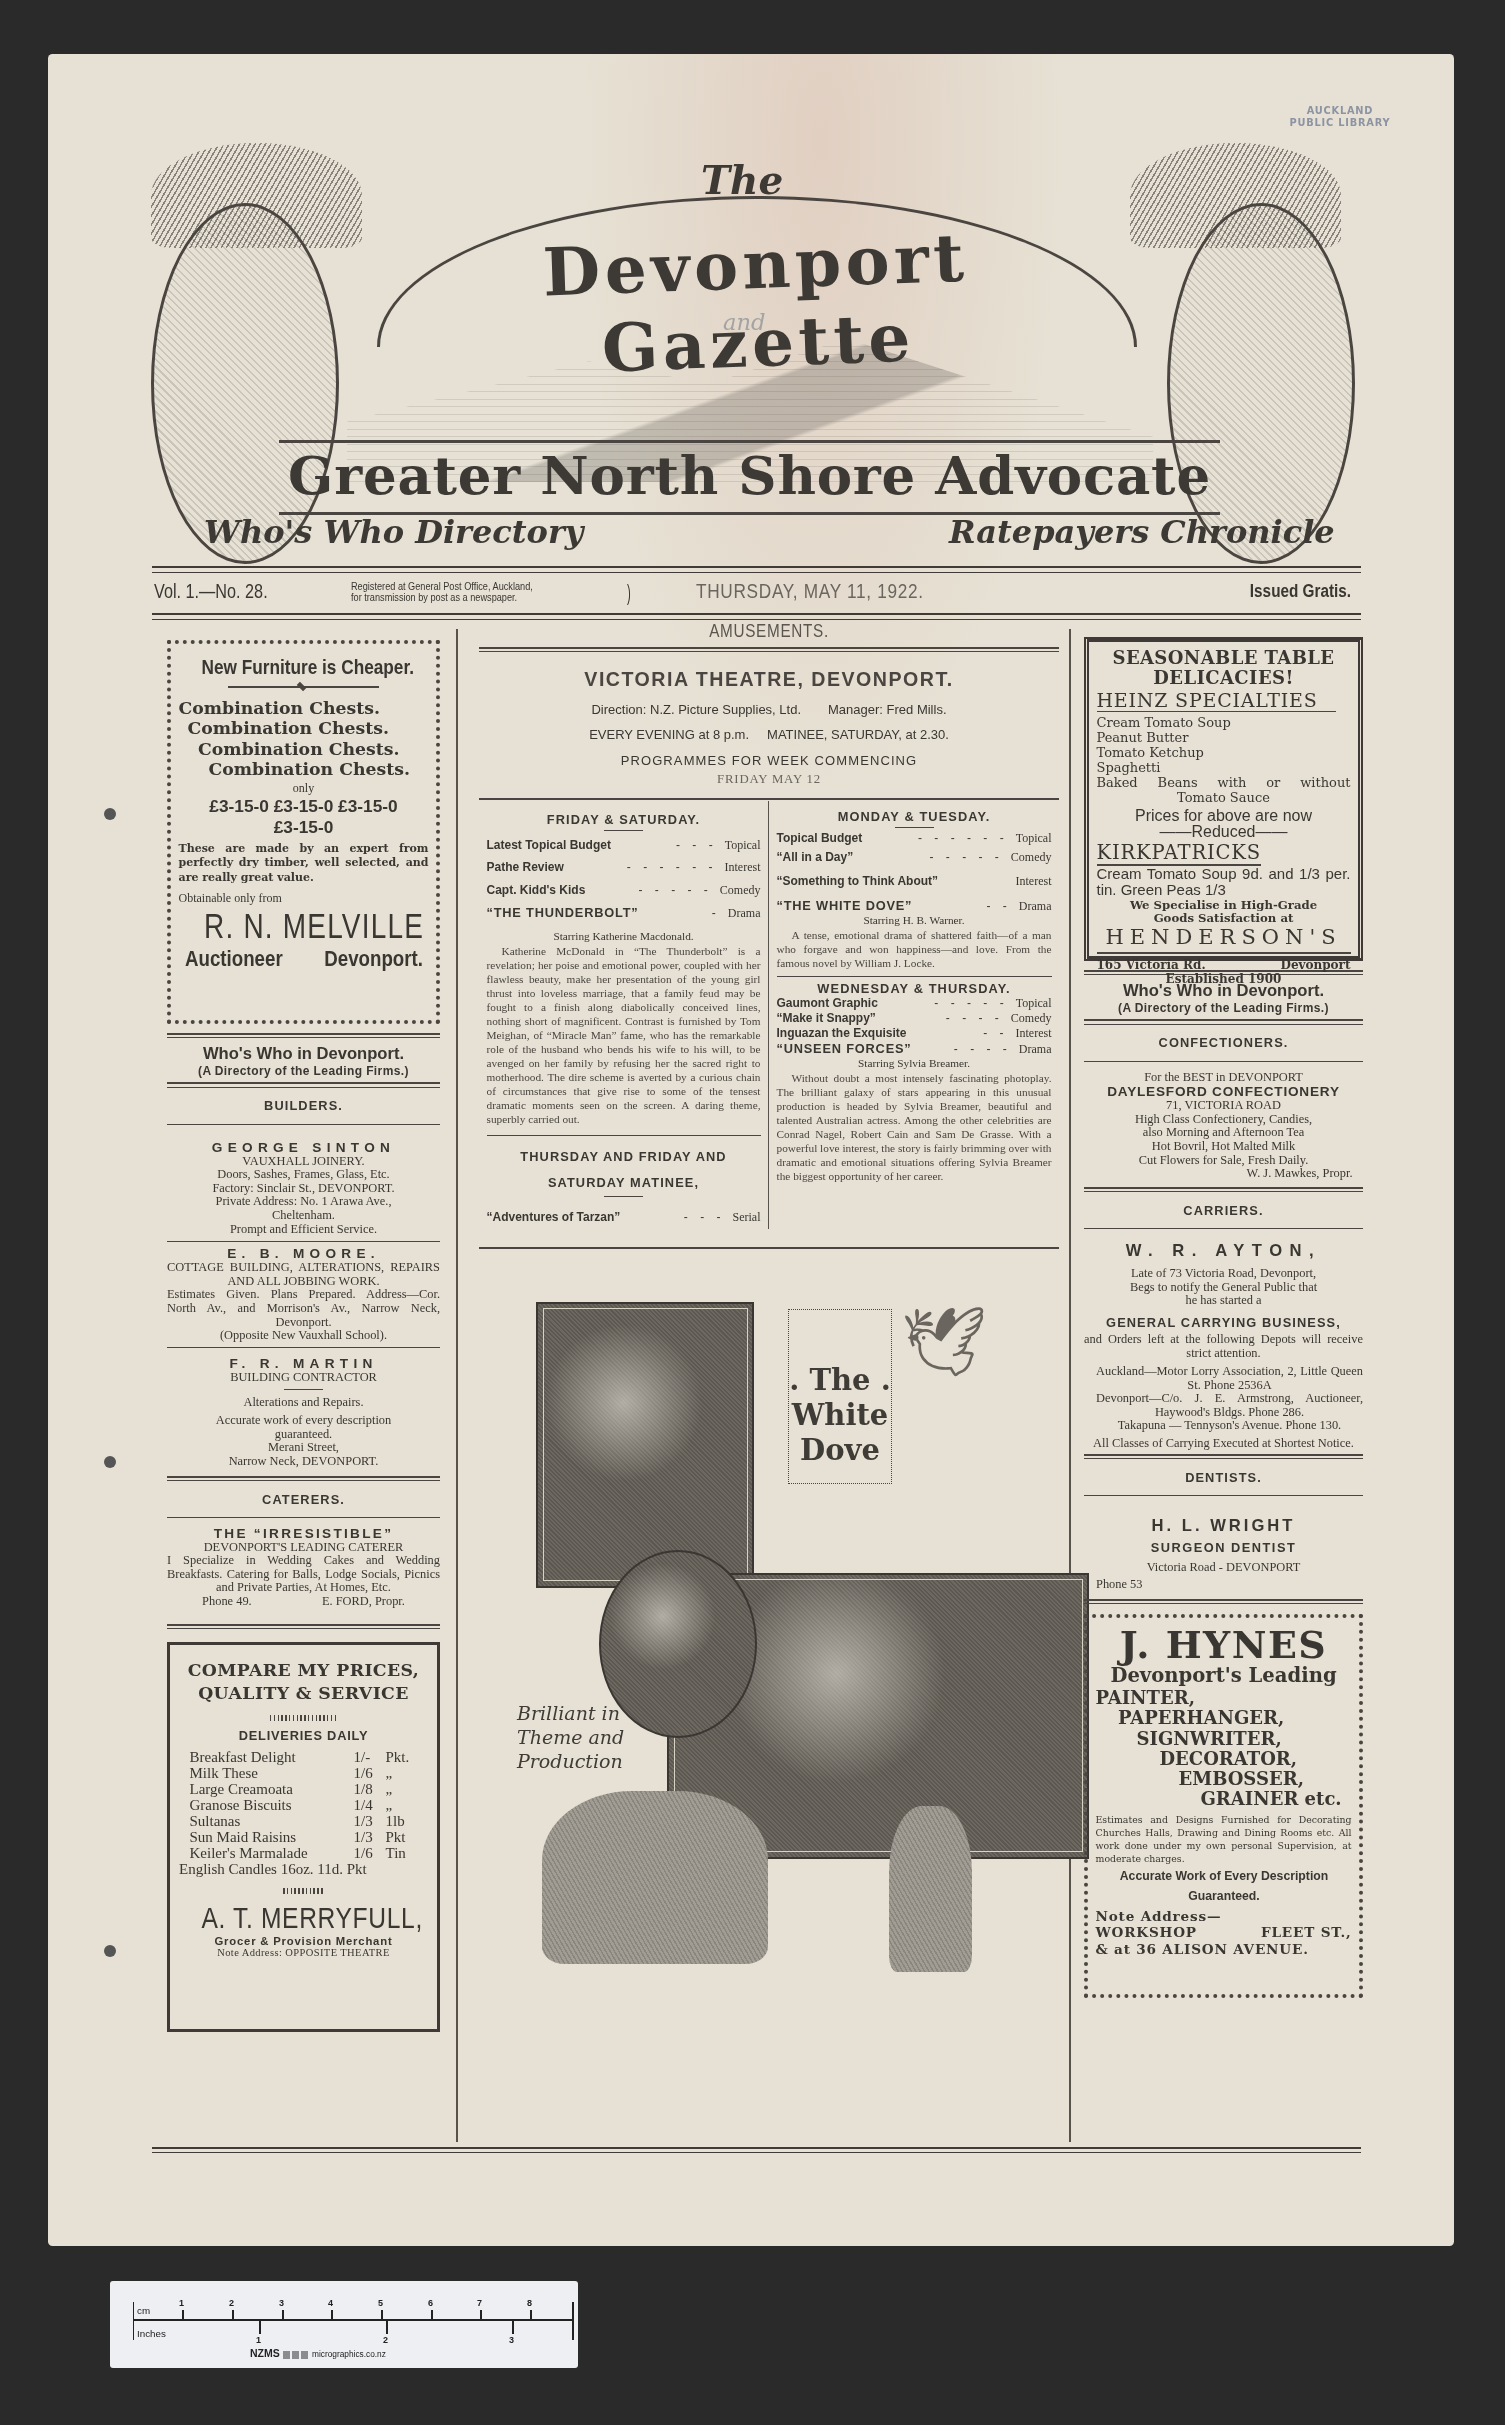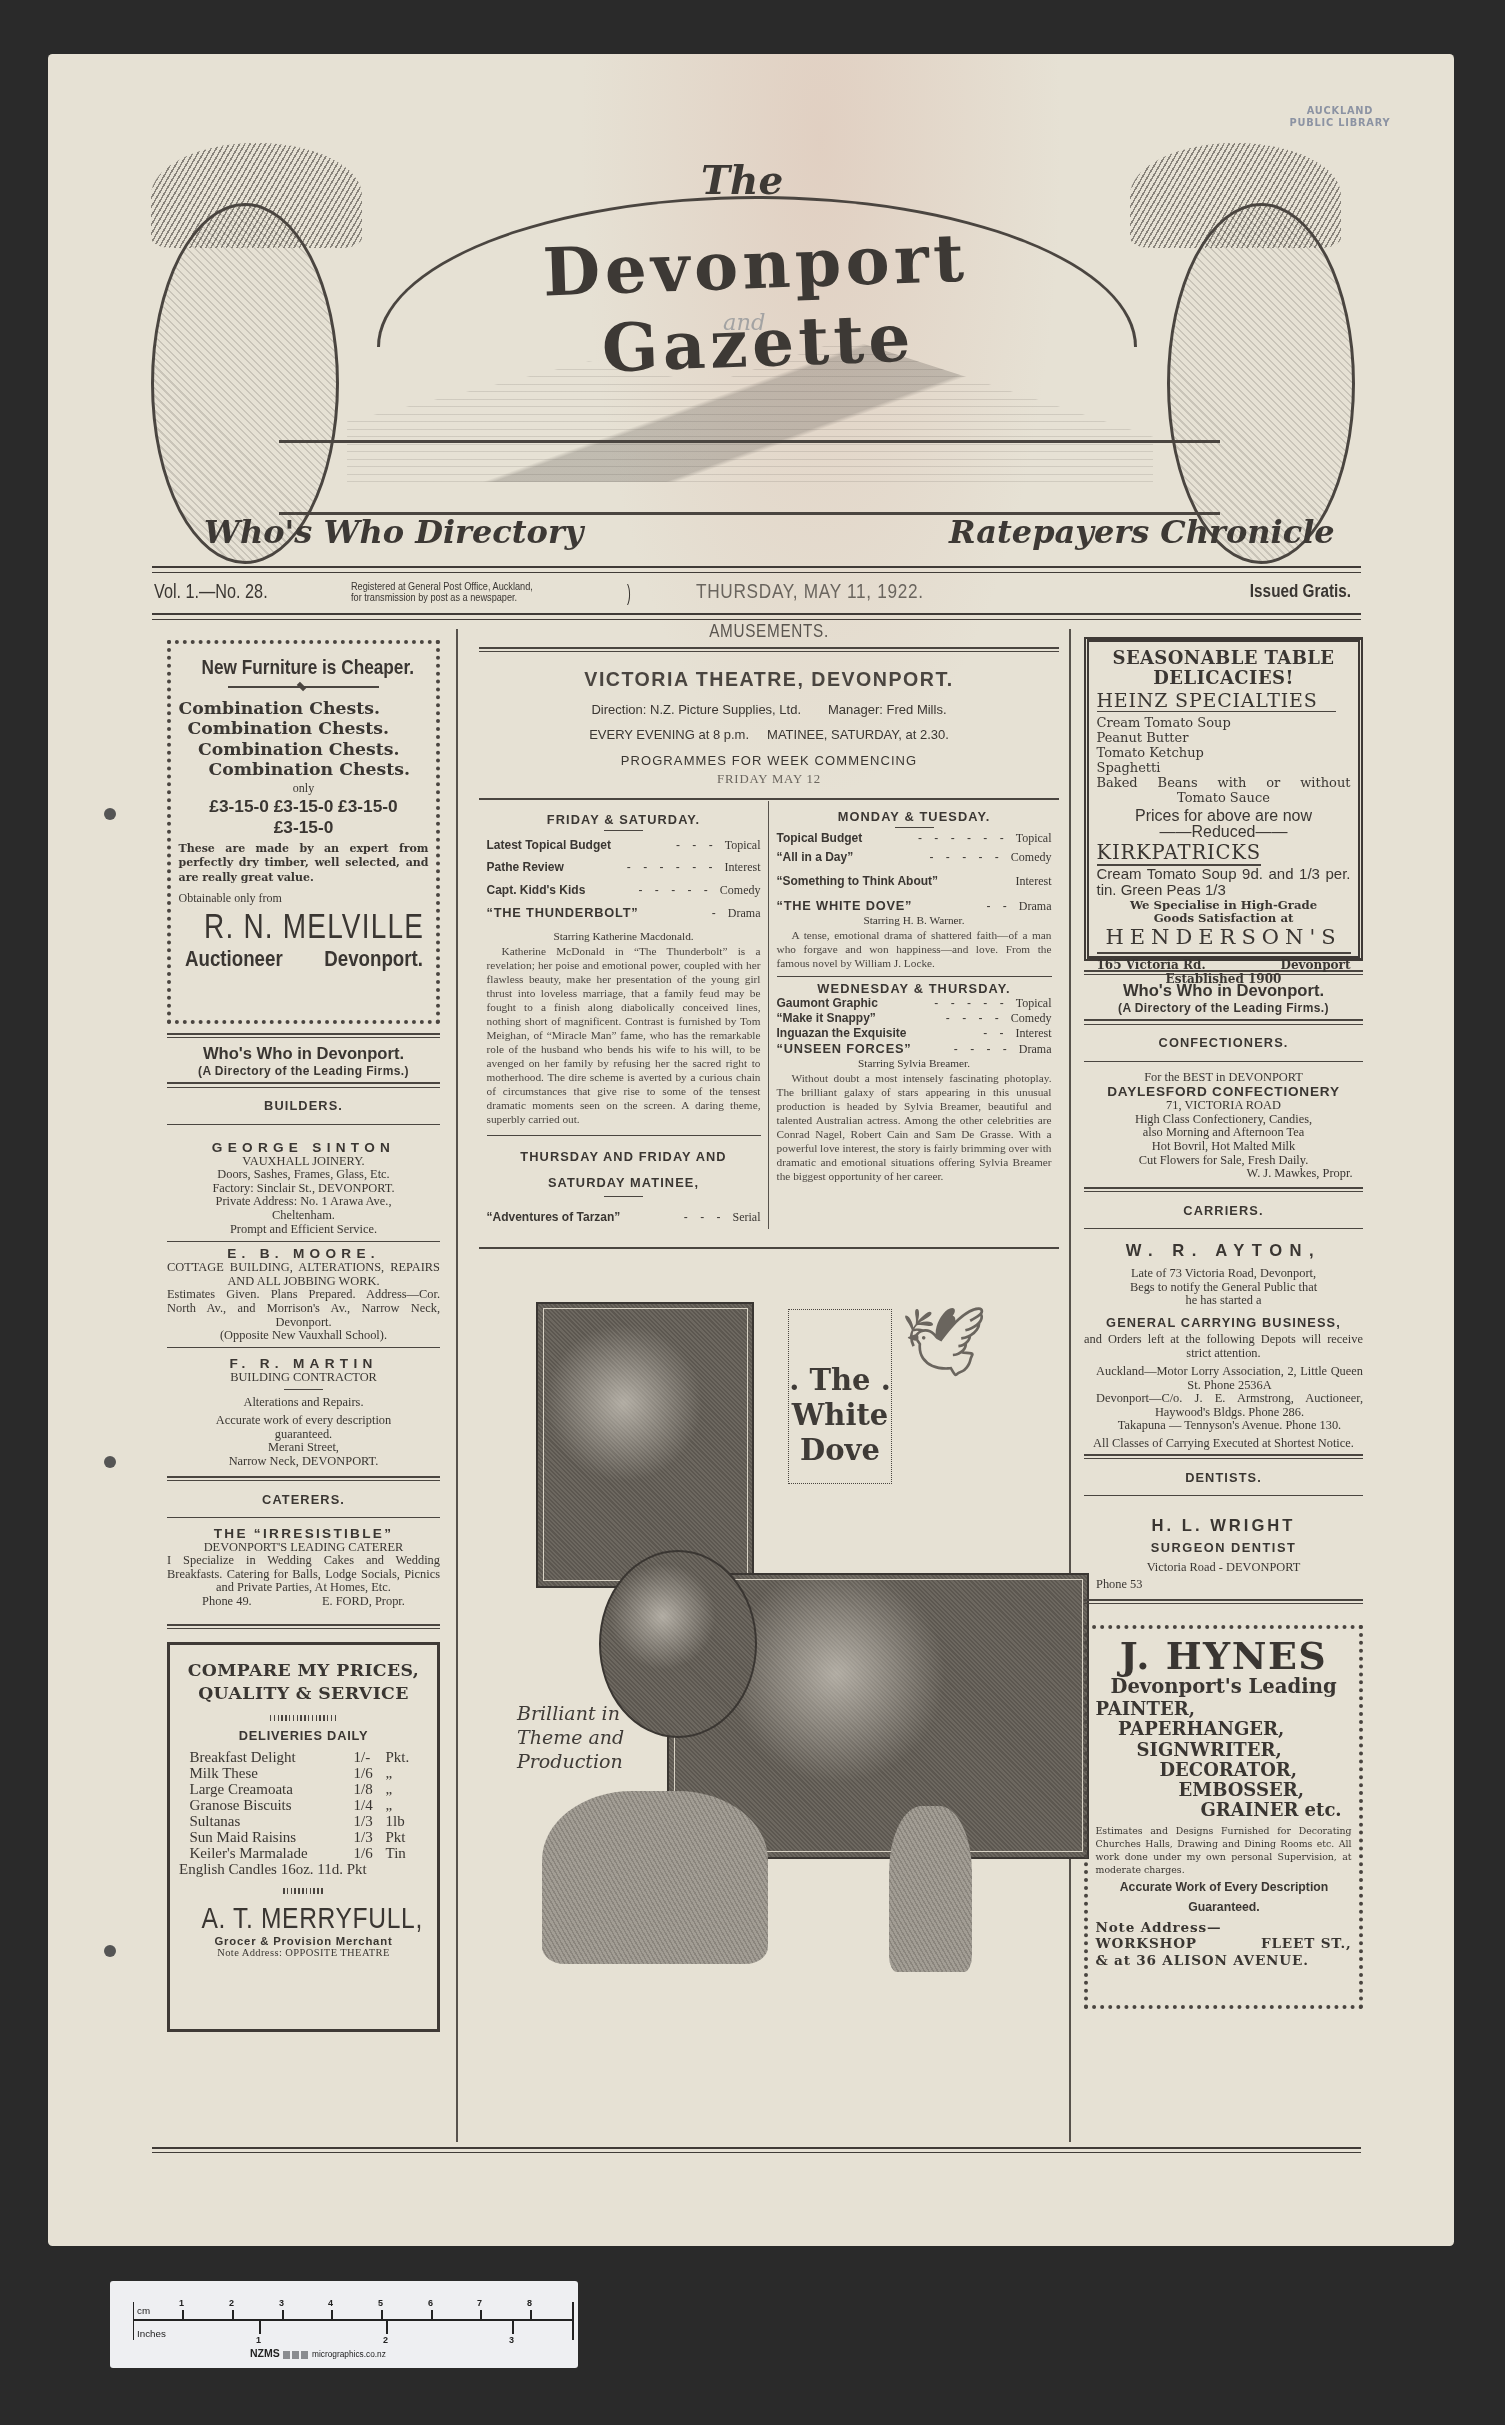--- a/index.html
+++ b/index.html
@@ -145,21 +145,21 @@
   .hz-item.j { display: flex; justify-content: space-between; }
   .hz-price { font-family: "Liberation Sans", sans-serif; font-size: 16px; text-align: center; line-height: 16.6px; margin-top: 3px; }
   .hz-red { font-family: "Liberation Sans", sans-serif; font-size: 16px; text-align: center; line-height: 16.6px; }
   .hz-kirk { font-family: "DejaVu Serif", serif; font-size: 19.6px; letter-spacing: 0.8px; border-bottom: 2.3px solid #4a4540; display: inline-block; }
   .hz-body { font-family: "Liberation Sans", sans-serif; font-size: 15px; line-height: 16.6px; text-align: justify; }
   .hz-bold { font-family: "DejaVu Serif", serif; font-weight: bold; font-size: 11.7px; text-align: center; line-height: 12.8px; }
   .hz-henderson { font-family: "DejaVu Serif", serif; font-size: 21px; letter-spacing: 6px; text-align: center; border-bottom: 2.3px double #4a4540; padding-bottom: 3px; }
   .hz-foot { display: flex; justify-content: space-between; font-family: "DejaVu Serif", serif; font-weight: bold; font-size: 12px; margin-top: 4.5px; }
   .hz-est { font-family: "DejaVu Serif", serif; font-weight: bold; font-size: 12px; text-align: center; }
 
-  .ad-hynes { border: 4.5px dotted #4a4540; padding: 6px 7.5px; margin-top: 21px; height: 384px; }
+  .ad-hynes { border: 4.5px dotted #4a4540; padding: 6px 7.5px; margin-top: 10px; height: 384px; }
   .hy-name { font-family: "DejaVu Serif", serif; font-weight: bold; font-size: 38px; text-align: center; letter-spacing: 1.5px; line-height: 41px; }
   .hy-lead { font-family: "DejaVu Serif", serif; font-weight: bold; font-size: 19.6px; text-align: center; line-height: 22.6px; }
   .hy-trade { font-family: "DejaVu Serif", serif; font-weight: bold; font-size: 18px; line-height: 20.3px; white-space: nowrap; }
   .hy-body { font-family: "DejaVu Serif", serif; font-size: 9.4px; line-height: 12.8px; text-align: justify; margin-top: 4.5px; }
   .hy-acc { font-family: "Liberation Sans", sans-serif; font-weight: bold; font-size: 13.6px; text-align: center; transform: scaleX(0.9); line-height: 16.6px; margin-top: 3px; }
   .hy-addr { font-family: "DejaVu Serif", serif; font-weight: bold; font-size: 13.6px; line-height: 16.6px; letter-spacing: 0.8px; }
   .hy-addr.j { display: flex; justify-content: space-between; }
 
   .bottom-rule { position: absolute; left: 152px; top: 2147px; width: 1209px; height: 6px; border-top: 2.3px solid #403b37; border-bottom: 1.5px solid #403b37; }
 
@@ -192,20 +192,21 @@
   <div class="mh-fern left"></div>
   <div class="mh-fern right"></div>
   <div class="mh-medallion left"></div>
   <div class="mh-medallion right"></div>
   <div class="mh-scene"></div>
   <div class="mh-banner"></div>
   <div class="mh-the">The</div>
   <div class="mh-title">Devonport Gazette</div>
   <div class="mh-and">and</div>
   <div class="mh-subbanner"></div>
+  <div class="mh-sub">Greater North Shore Advocate</div>
   <div class="mh-left-tag">Who's Who Directory</div>
   <div class="mh-right-tag">Ratepayers Chronicle</div>
 </div>
 
 <div class="rule-double" style="top:566px"></div>
 <div class="dateline">
   <div class="dl-vol">Vol. 1.—No. 28.</div>
   <div class="dl-reg">
     <div>Registered at General Post Office, Auckland,</div>
     <div>for transmission by post as a newspaper.</div>

